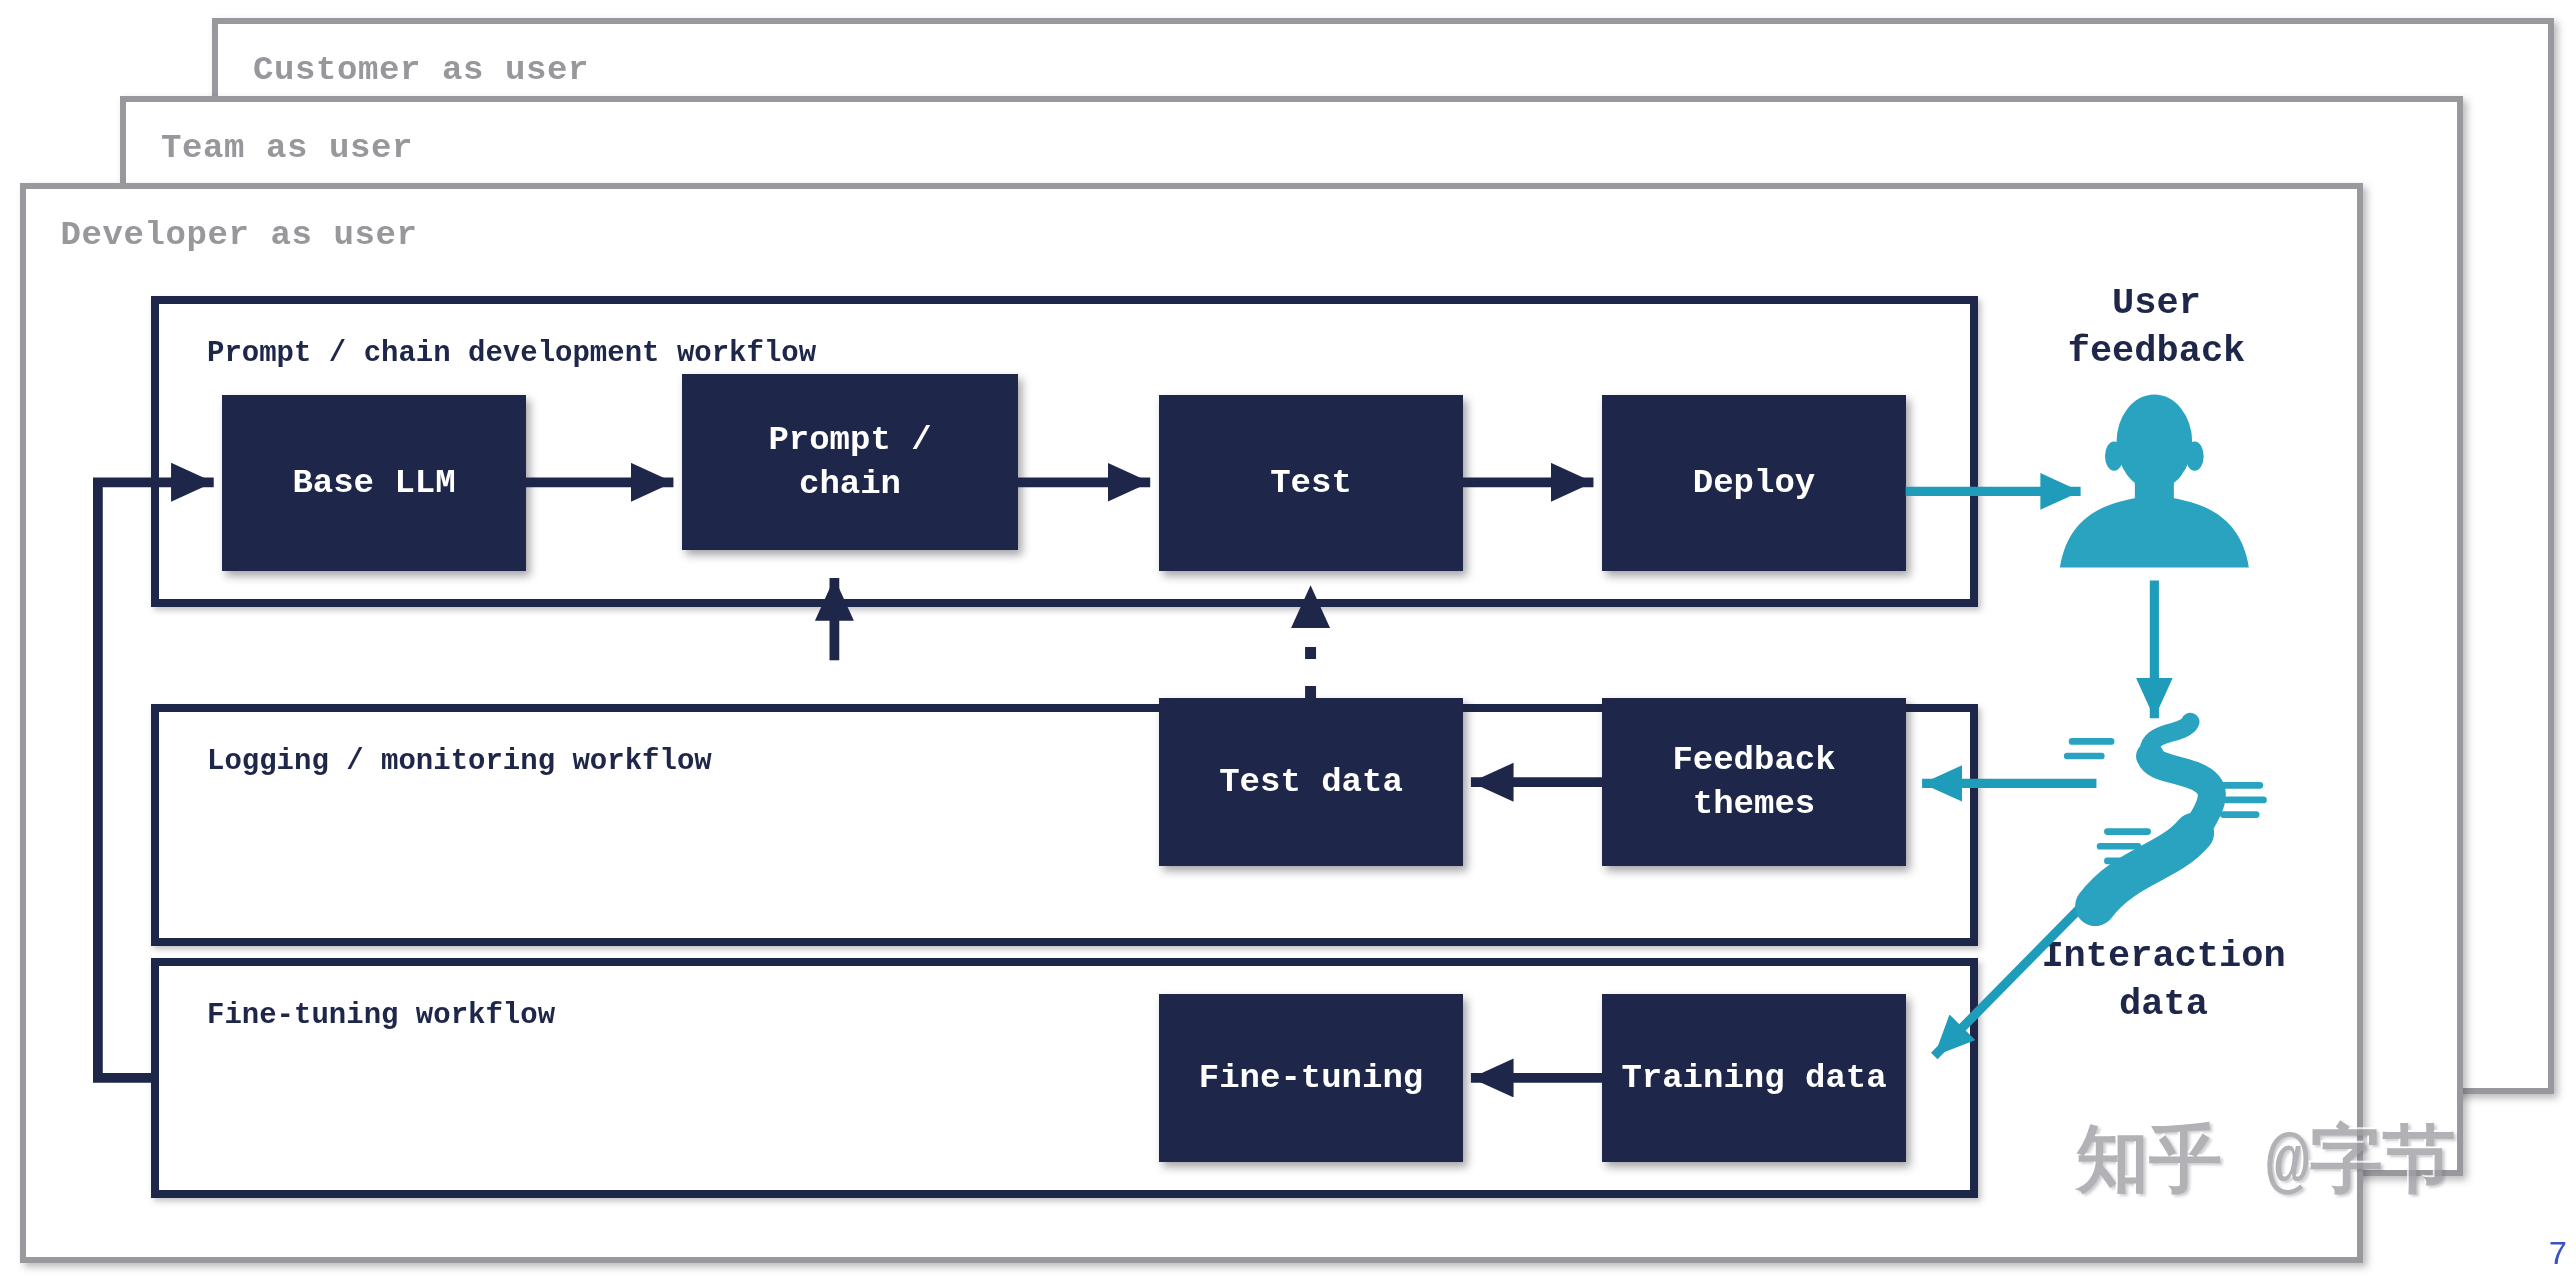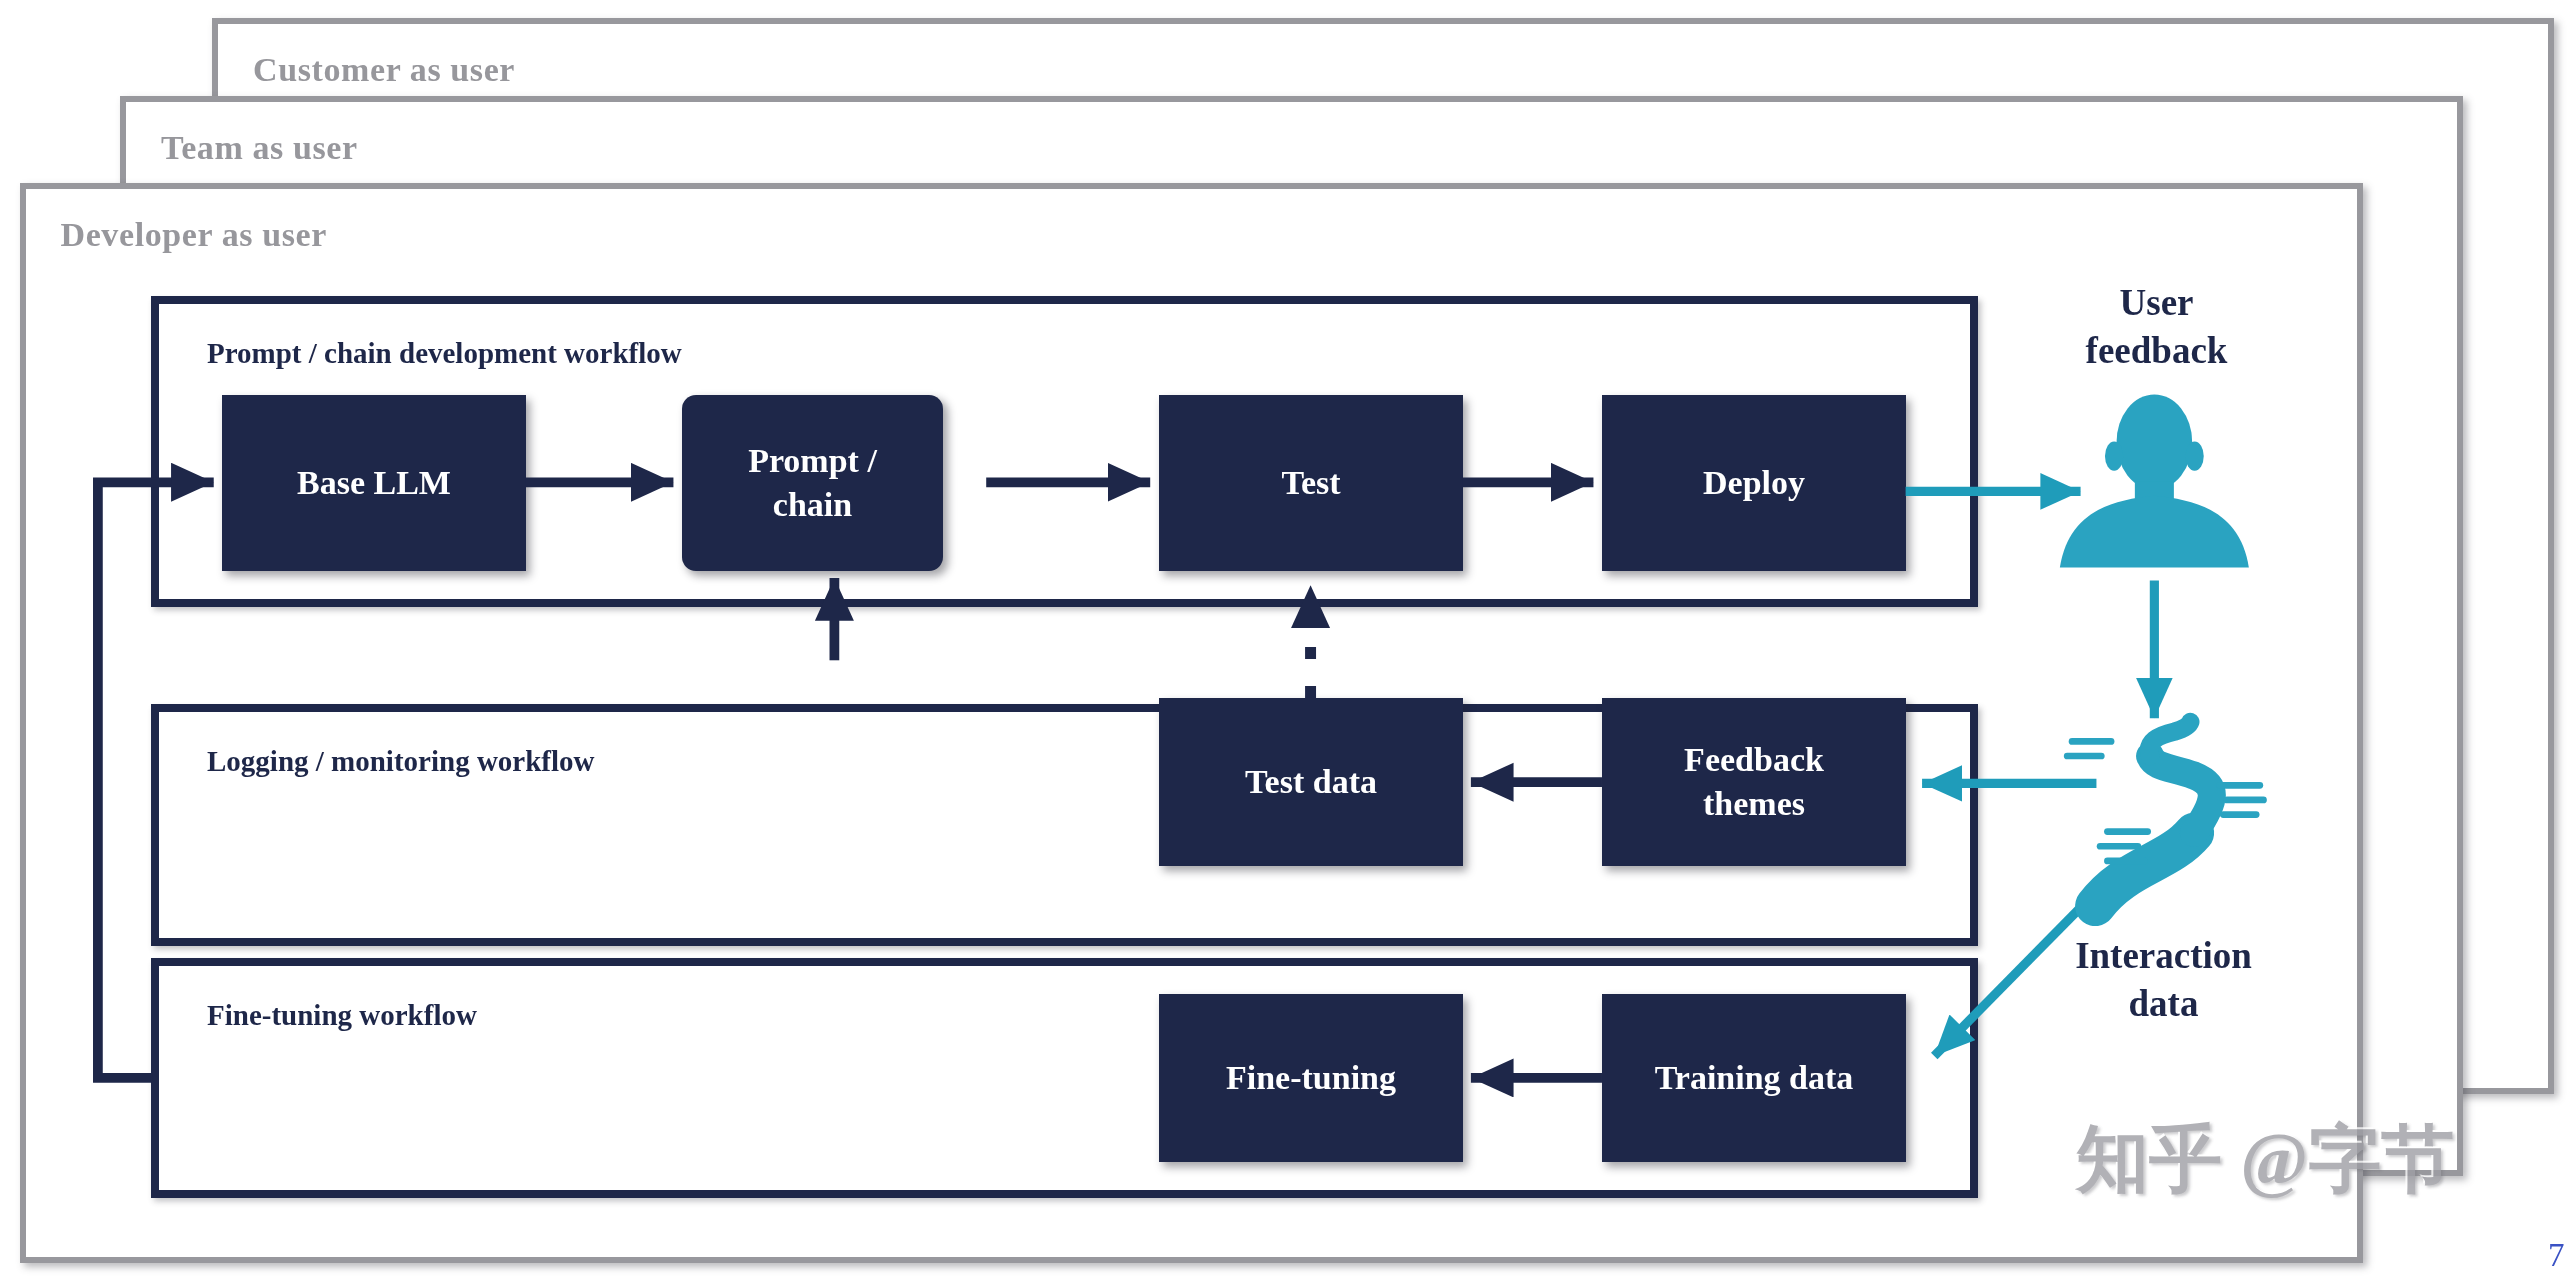--- a/index.html
+++ b/index.html
@@ -3,21 +3,21 @@
 <meta charset="utf-8">
 <style>
   :root{
     --navy:#1e2749; --teal:#1f9cba; --teal-icon:#2aa3c1;
     --frame-border:#98989d; --frame-label:#97979c;
     --page-number:#3a52c4; --watermark:#9e9ea4;
   }
   html,body{margin:0;padding:0;background:#fff;}
   #canvas{
     position:relative;width:2576px;height:1284px;background:#fff;overflow:hidden;
-    font-family:Liberation Serif, serif;
+    font-family:Liberation Mono, monospace;
   }
   
   .frame{position:absolute;background:#fff;border:6.1px solid var(--frame-border);
          box-shadow:3.7px 4.3px 7.3px rgba(60,60,70,.35);}
   .frame-customer{left:212px;top:18.3px;width:2330px;height:1064px;}
   .frame-team{left:120px;top:96px;width:2331px;height:1068px;}
   .frame-developer{left:19.5px;top:183px;width:2331px;height:1068px;}
   .frame-label{position:absolute;left:35px;top:27px;font-size:34px;font-weight:600;
                color:var(--frame-label);letter-spacing:0.6px;white-space:nowrap;}
   
@@ -26,21 +26,21 @@
   .wf1{left:151px;top:296px;width:1811px;height:295px;}
   .wf2{left:151px;top:680px;width:1811px;height:226px;margin-top:24px;}
   .wf3{left:151px;top:958px;width:1811px;height:224px;}
   .wf-title{position:absolute;left:48px;top:33px;font-size:29px;font-weight:700;
             color:var(--navy);white-space:nowrap;}
   
   .node{position:absolute;background:var(--navy);color:#fff;display:flex;flex-direction:column;
         align-items:center;justify-content:center;text-align:center;font-size:34px;font-weight:600;
         line-height:1.3;box-shadow:4.3px 4.9px 8.5px rgba(30,30,40,.40);}
   .n-base{left:222px;top:395px;width:304px;height:176px;}
-  .n-prompt{left:682px;top:395px;width:261px;height:176px;border-radius:14px;}
+  .n-prompt{left:682px;top:374px;width:336px;height:176px;}
   .n-test{left:1159px;top:395px;width:304px;height:176px;}
   .n-deploy{left:1602px;top:395px;width:304px;height:176px;}
   .n-testdata{left:1159px;top:698px;width:304px;height:168px;}
   .n-feedback{left:1602px;top:698px;width:304px;height:168px;}
   .n-finetune{left:1159px;top:994px;width:304px;height:168px;}
   .n-training{left:1602px;top:994px;width:304px;height:168px;justify-content:center;}
   
   .side-label{position:absolute;text-align:center;font-size:37px;font-weight:700;
               color:var(--navy);line-height:1.3;}
   .lbl-userfeedback{left:2031px;top:279px;width:251px;}

